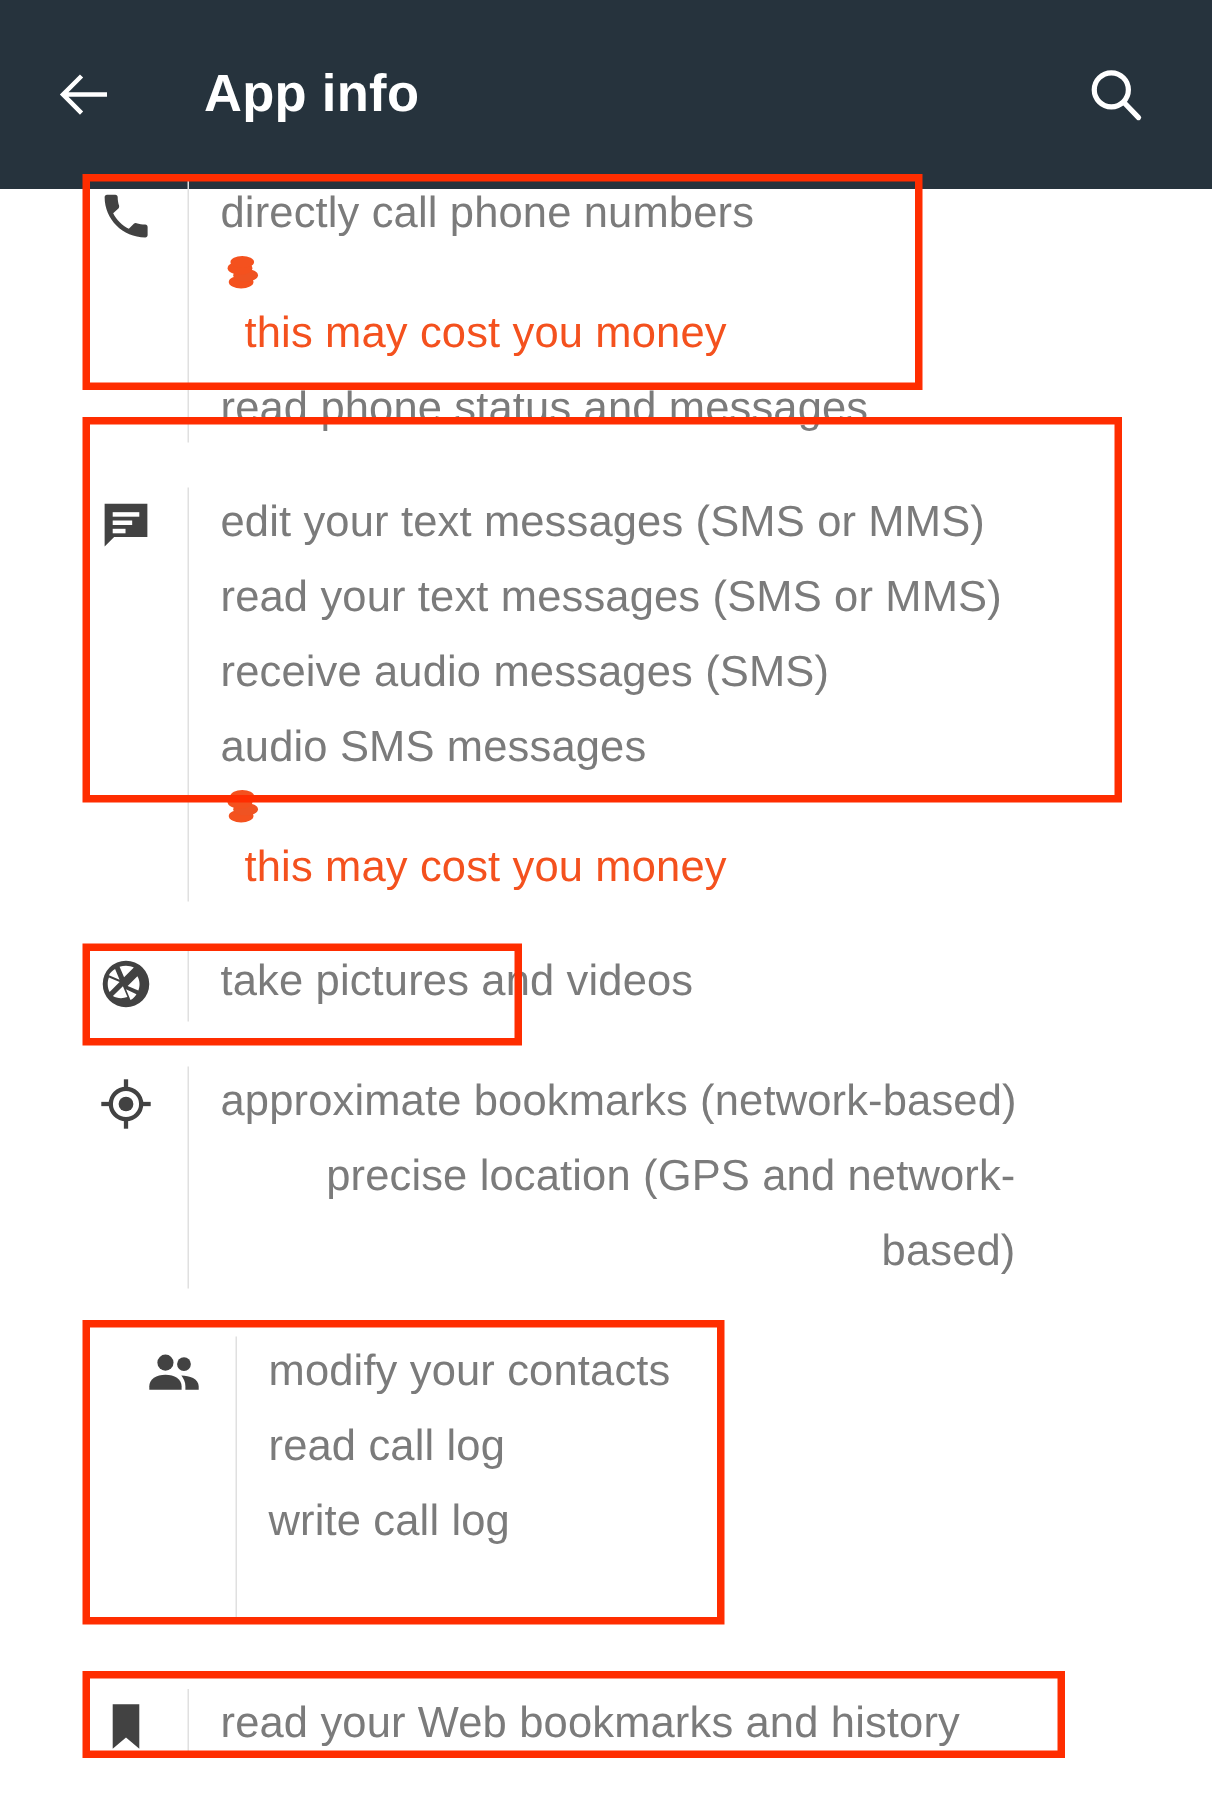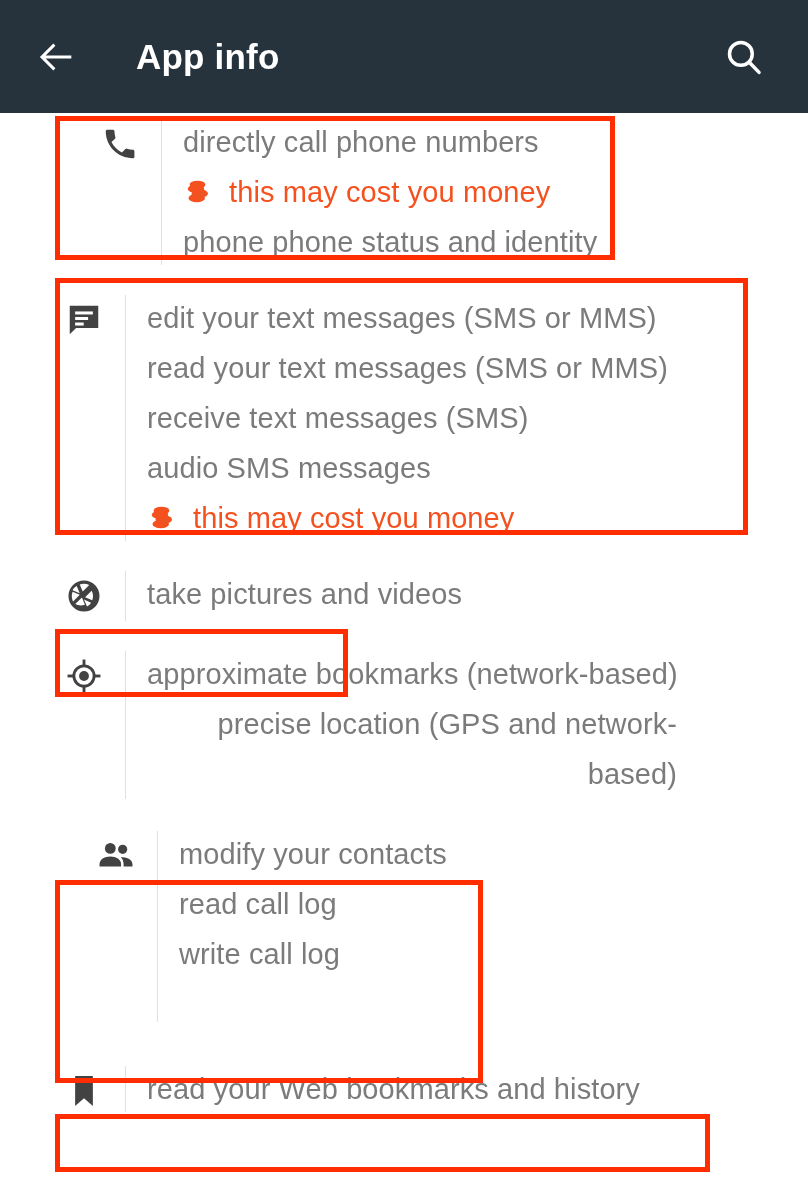--- a/index.html
+++ b/index.html
@@ -14,21 +14,21 @@
     overflow: hidden;
     font-family: "Liberation Sans", "DejaVu Sans", sans-serif;
     -webkit-font-smoothing: antialiased;
   }
 
   
   .appbar {
     position: absolute;
     left: 0; top: 0;
     width: 808px;
-    height: 113px;
+    height: 126px;
     background: #26333d;
     display: flex;
     align-items: center;
   }
   .appbar-back {
     width: 64px;
     height: 64px;
     margin-left: 24px;
     display: flex;
     align-items: center;
@@ -93,21 +93,21 @@
   .perm-line {
     color: #7b7b7b;
     font-size: 29px;
     line-height: 50px;
     letter-spacing: 0.1px;
     white-space: normal;
   }
   .perm-line.cost {
     color: #f4511e;
     display: flex;
-    align-items: center;
+    flex-direction: column;
   }
   .perm-line.cost .cost-label {
     margin-left: 16px;
   }
   .perm-line.wrap {
     max-width: 530px;
     text-align: right;
   }
 
   
@@ -136,56 +136,56 @@
   <div class="appbar-search">
     <svg class="icon-svg" width="44" height="44" viewBox="0 0 24 24">
       <circle cx="10.3" cy="10.3" r="6.2" fill="none" stroke="#ffffff" stroke-width="1.9"></circle>
       <line x1="15" y1="15" x2="20.2" y2="20.4" stroke="#ffffff" stroke-width="1.9" stroke-linecap="round"></line>
     </svg>
   </div>
 </div>
 
 <div class="perm-list">
 
-  <div class="perm-group" style="min-height:144px;padding-left:36px;">
+  <div class="perm-group" style="min-height:144px;">
     <div class="perm-icon-col">
       <svg class="icon-svg" width="38" height="38" viewBox="0 0 24 24">
         <path d="M6.6 10.8c1.4 2.8 3.8 5.1 6.6 6.6l2.2-2.2c.3-.3.7-.4 1-.2 1.2.4 2.4.6 3.7.6.6 0 1 .4 1 1V20c0 .6-.4 1-1 1C10.6 21 3 13.4 3 4c0-.6.4-1 1-1h3.5c.6 0 1 .4 1 1 0 1.3.2 2.5.6 3.7.1.3 0 .7-.2 1z" fill="#424242"></path>
       </svg>
     </div>
     <div class="perm-divider"></div>
     <div class="perm-text-col">
       <div class="perm-line">directly call phone numbers</div>
       <div class="perm-line cost">
         <svg class="icon-svg" width="30" height="30" viewBox="0 0 24 24">
           <ellipse cx="11" cy="16.8" rx="6.6" ry="3.4" fill="#f4511e"></ellipse>
           <ellipse cx="13.4" cy="13.2" rx="6.6" ry="3.4" fill="#ef5322"></ellipse>
           <ellipse cx="10.4" cy="9.4" rx="6.6" ry="3.4" fill="#f4511e"></ellipse>
           <ellipse cx="11.6" cy="6.1" rx="6.3" ry="3.2" fill="#f4511e"></ellipse>
         </svg>
         <span class="cost-label">this may cost you money</span>
       </div>
-      <div class="perm-line">phone phone status and identity</div>
+      <div class="perm-line">read phone status and messages</div>
     </div>
   </div>
 
   <div class="perm-group" style="min-height:257px; margin-top:18px;">
     <div class="perm-icon-col">
       <svg class="icon-svg" width="38" height="38" viewBox="0 0 24 24">
         <path d="M3 3h18v14H7l-4 4z" fill="#424242"></path>
         <rect x="6.4" y="6.6" width="11.2" height="1.9" fill="#ffffff"></rect>
         <rect x="6.4" y="10.1" width="8.2" height="1.9" fill="#ffffff"></rect>
         <rect x="6.4" y="13.6" width="5.4" height="1.9" fill="#ffffff"></rect>
       </svg>
     </div>
     <div class="perm-divider"></div>
     <div class="perm-text-col">
       <div class="perm-line">edit your text messages (SMS or MMS)</div>
       <div class="perm-line">read your text messages (SMS or MMS)</div>
-      <div class="perm-line">receive text messages (SMS)</div>
+      <div class="perm-line">receive audio messages (SMS)</div>
       <div class="perm-line">audio SMS messages</div>
       <div class="perm-line cost">
         <svg class="icon-svg" width="30" height="30" viewBox="0 0 24 24">
           <ellipse cx="11" cy="16.8" rx="6.6" ry="3.4" fill="#f4511e"></ellipse>
           <ellipse cx="13.4" cy="13.2" rx="6.6" ry="3.4" fill="#ef5322"></ellipse>
           <ellipse cx="10.4" cy="9.4" rx="6.6" ry="3.4" fill="#f4511e"></ellipse>
           <ellipse cx="11.6" cy="6.1" rx="6.3" ry="3.2" fill="#f4511e"></ellipse>
         </svg>
         <span class="cost-label">this may cost you money</span>
       </div>

